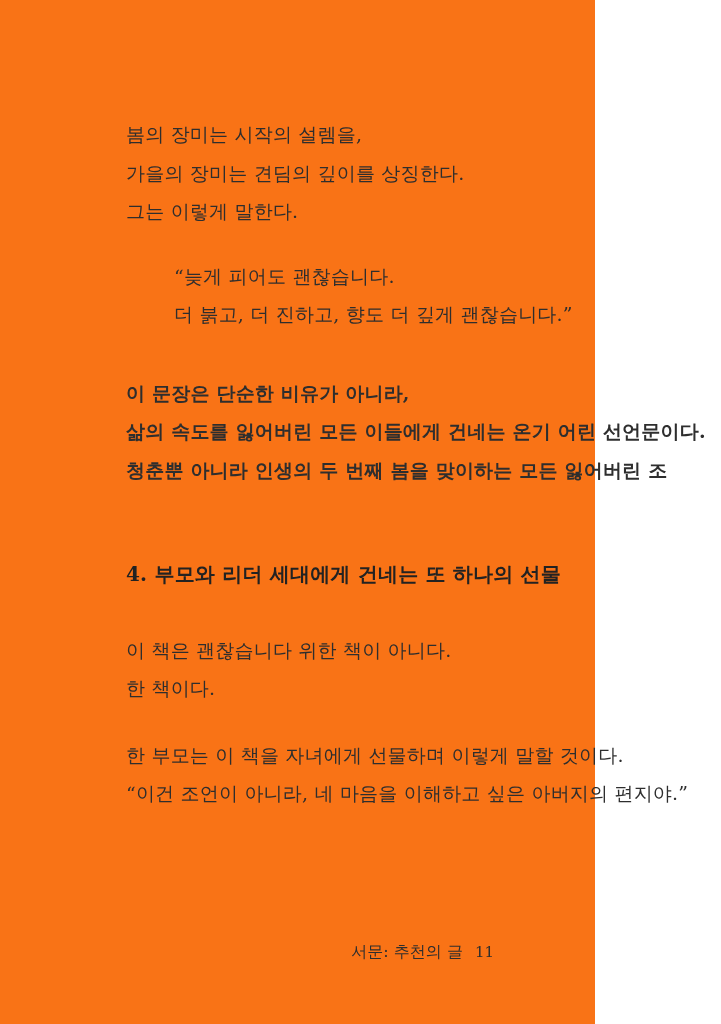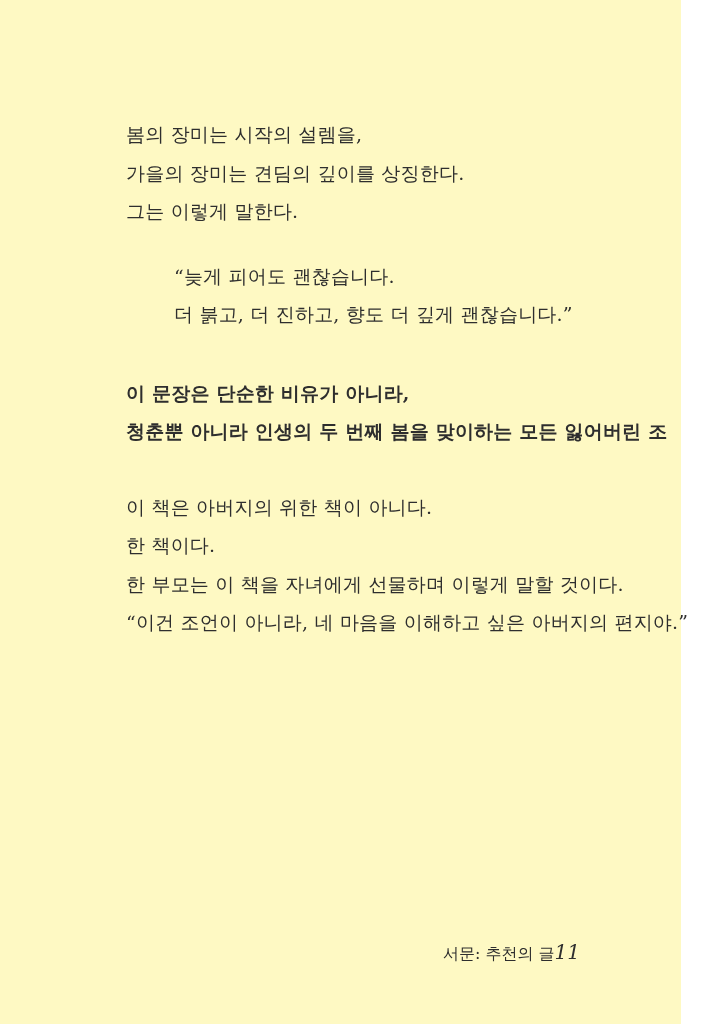--- a/index.html
+++ b/index.html
@@ -11,23 +11,23 @@
     height: 1024px;
     background: #ffffff;
     position: relative;
     overflow: hidden;
     font-family: "DejaVu Serif", "Liberation Serif", serif;
     color: #2e2e2e;
   }
   .page {
     position: absolute;
     top: 0; left: 0;
-    width: 681px;
+    width: 595px;
     height: 1024px;
-    background: #fef9c3;
+    background: #f97316;
   }
   .content {
     position: absolute;
     left: 126px;
     top: 115px;
     width: 500px;
   }
   .para {
     margin: 0;
     font-size: 19px;
@@ -43,33 +43,33 @@
   .mt-p3    { margin-top: 40px; font-weight: bold; }
   .heading {
     margin: 66px 0 0 0;
     font-size: 20px;
     line-height: 38.5px;
     font-weight: bold;
     color: #222222;
     letter-spacing: 0.2px;
   }
   .mt-p4 { margin-top: 37px; }
-  .mt-p5 { }
+  .mt-p5 { margin-top: 28px; }
   .footer {
     position: absolute;
     top: 941px;
     right: 101px;
     font-size: 16px;
     line-height: 22px;
     color: #2e2e2e;
     white-space: nowrap;
   }
   .footer .page-num {
-    font-size: 20px;
-    font-style: italic;
+    margin-left: 12px;
+    font-size: 15px;
   }
 </style>
 </head>
 <body>
 
 <div class="page">
   <div class="content">
 
     <p class="para">
       <span class="line">봄의 장미는 시작의 설렘을,</span>
@@ -77,26 +77,28 @@
       <span class="line">그는 이렇게 말한다.</span>
     </p>
 
     <p class="para mt-quote">
       <span class="line">“늦게 피어도 괜찮습니다.</span>
       <span class="line">더 붉고, 더 진하고, 향도 더 깊게 괜찮습니다.”</span>
     </p>
 
     <p class="para mt-p3">
       <span class="line">이 문장은 단순한 비유가 아니라,</span>
+      <span class="line">삶의 속도를 잃어버린 모든 이들에게 건네는 온기 어린 선언문이다.</span>
       <span class="line">청춘뿐 아니라 인생의 두 번째 봄을 맞이하는 모든 잃어버린 조</span>
     </p>
 
+    <h2 class="heading">4. 부모와 리더 세대에게 건네는 또 하나의 선물</h2>
 
     <p class="para mt-p4">
-      <span class="line">이 책은 아버지의 위한 책이 아니다.</span>
+      <span class="line">이 책은 괜찮습니다 위한 책이 아니다.</span>
       <span class="line">한 책이다.</span>
     </p>
 
     <p class="para mt-p5">
       <span class="line">한 부모는 이 책을 자녀에게 선물하며 이렇게 말할 것이다.</span>
       <span class="line">“이건 조언이 아니라, 네 마음을 이해하고 싶은 아버지의 편지야.”</span>
     </p>
 
   </div>
 

